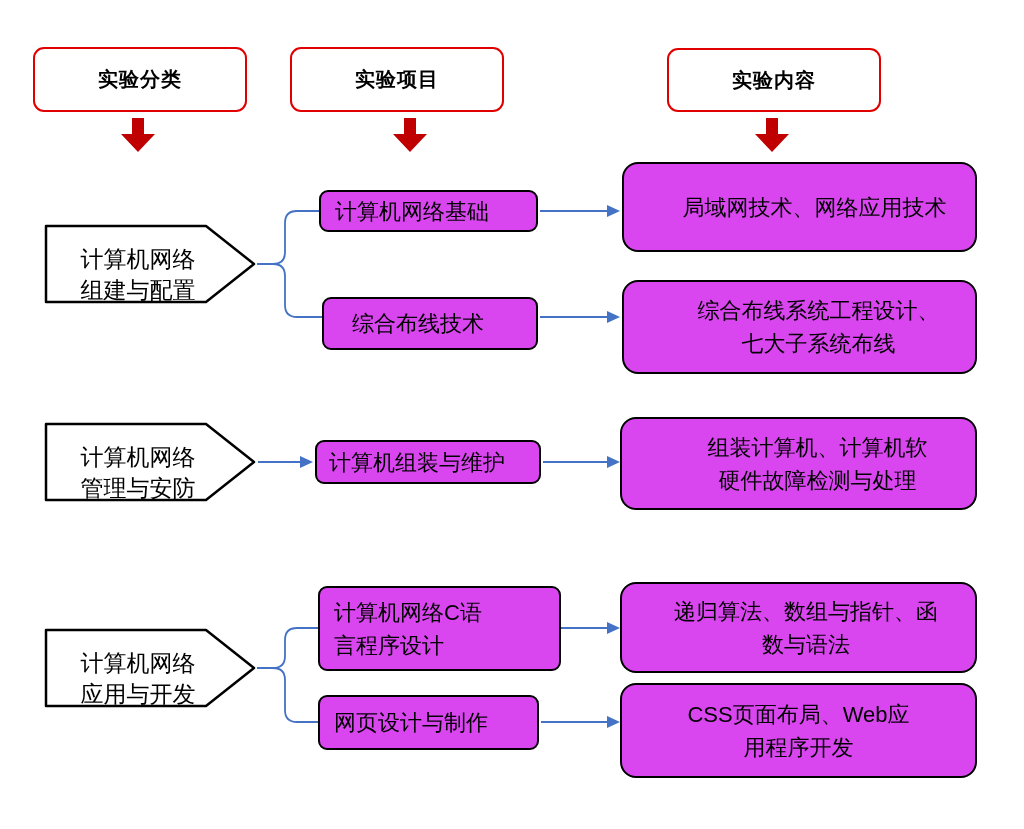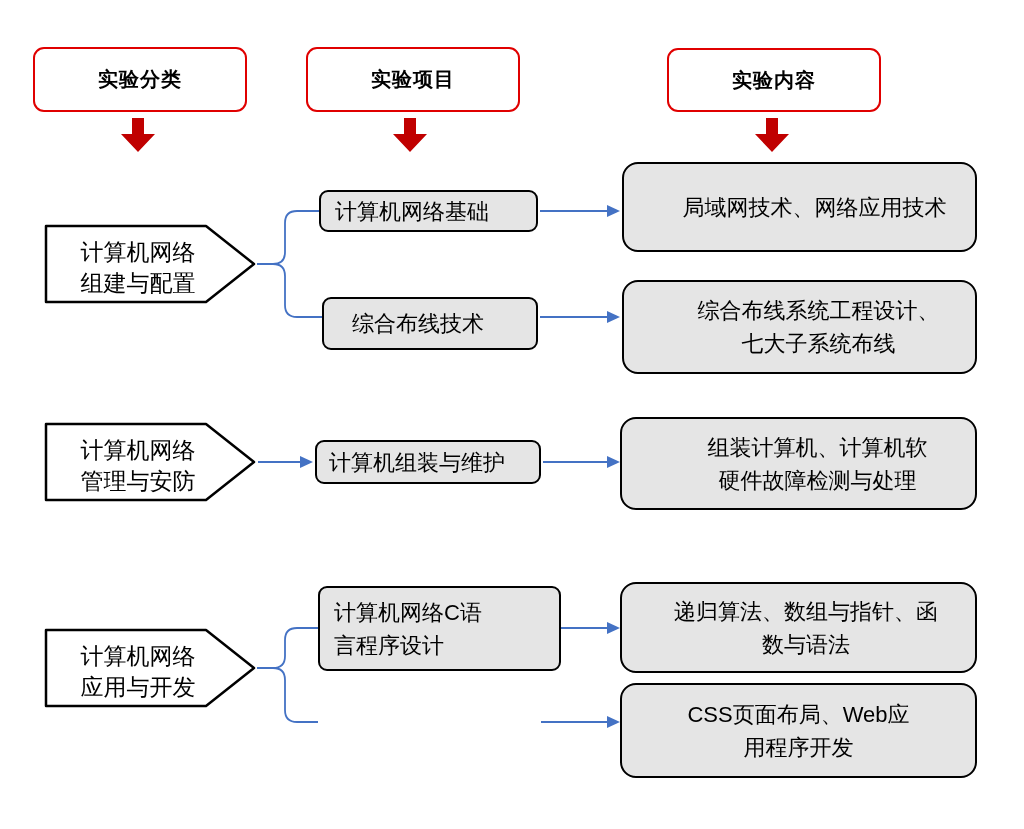--- a/index.html
+++ b/index.html
@@ -22,39 +22,39 @@
   .red-fill{fill:var(--red-arrow);stroke:none;}
 
   
   .header{
     position:absolute;width:210px;height:61px;
     border:2.5px solid var(--red-border);border-radius:11px;
     background:#fff;display:flex;align-items:center;justify-content:center;
     font-weight:bold;font-size:20px;letter-spacing:1px;
   }
   #h1{left:33px;top:47px;}
-  #h2{left:306px;top:47px;}
+  #h2{left:290px;top:47px;}
   #h3{left:667px;top:48px;height:60px;}
 
   
   .pentagon{position:absolute;width:212px;height:80px;}
   #p1{left:44px;top:224px;}
   #p2{left:44px;top:422px;}
   #p3{left:44px;top:628px;}
   .pent-shape{position:absolute;left:0;top:0;}
   .pent-shape polygon{fill:#fff;stroke:var(--black);stroke-width:2.5;stroke-linejoin:round;}
   .pent-text{
-    position:absolute;left:8px;top:4px;width:172px;height:80px;
+    position:absolute;left:8px;top:11px;width:172px;height:80px;
     display:flex;flex-direction:column;align-items:center;justify-content:center;
     font-size:23px;line-height:31px;text-align:center;
   }
 
   
   .node{
-    position:absolute;background:#e5e5e5;border:2.5px solid var(--black);
+    position:absolute;background:#d946ef;border:2.5px solid var(--black);
     display:flex;flex-direction:column;justify-content:center;
     font-size:22px;line-height:33px;
   }
   .mbox{border-radius:9px;}
   .rbox{border-radius:16px;text-align:center;}
   #m1{left:319px;top:190px;width:219px;height:42px;padding-left:14px;box-sizing:border-box;}
   #m2{left:322px;top:297px;width:216px;height:53px;padding-left:28px;box-sizing:border-box;}
   #m3{left:315px;top:440px;width:226px;height:44px;padding-left:12px;box-sizing:border-box;}
   #m4{left:318px;top:586px;width:243px;height:85px;padding-left:14px;box-sizing:border-box;}
   #m5{left:318px;top:695px;width:221px;height:55px;padding-left:14px;box-sizing:border-box;}
@@ -143,20 +143,23 @@
   <div class="node mbox" id="m2">
     <span class="line">综合布线技术</span>
   </div>
   <div class="node mbox" id="m3">
     <span class="line">计算机组装与维护</span>
   </div>
   <div class="node mbox" id="m4">
     <span class="line">计算机网络C语</span>
     <span class="line">言程序设计</span>
   </div>
+  <div class="node mbox" id="m5">
+    <span class="line">网页设计与制作</span>
+  </div>
 
   <div class="node rbox" id="r1">
     <span class="line">局域网技术、网络应用技术</span>
   </div>
   <div class="node rbox" id="r2">
     <span class="line">综合布线系统工程设计、</span>
     <span class="line">七大子系统布线</span>
   </div>
   <div class="node rbox" id="r3">
     <span class="line">组装计算机、计算机软</span>

